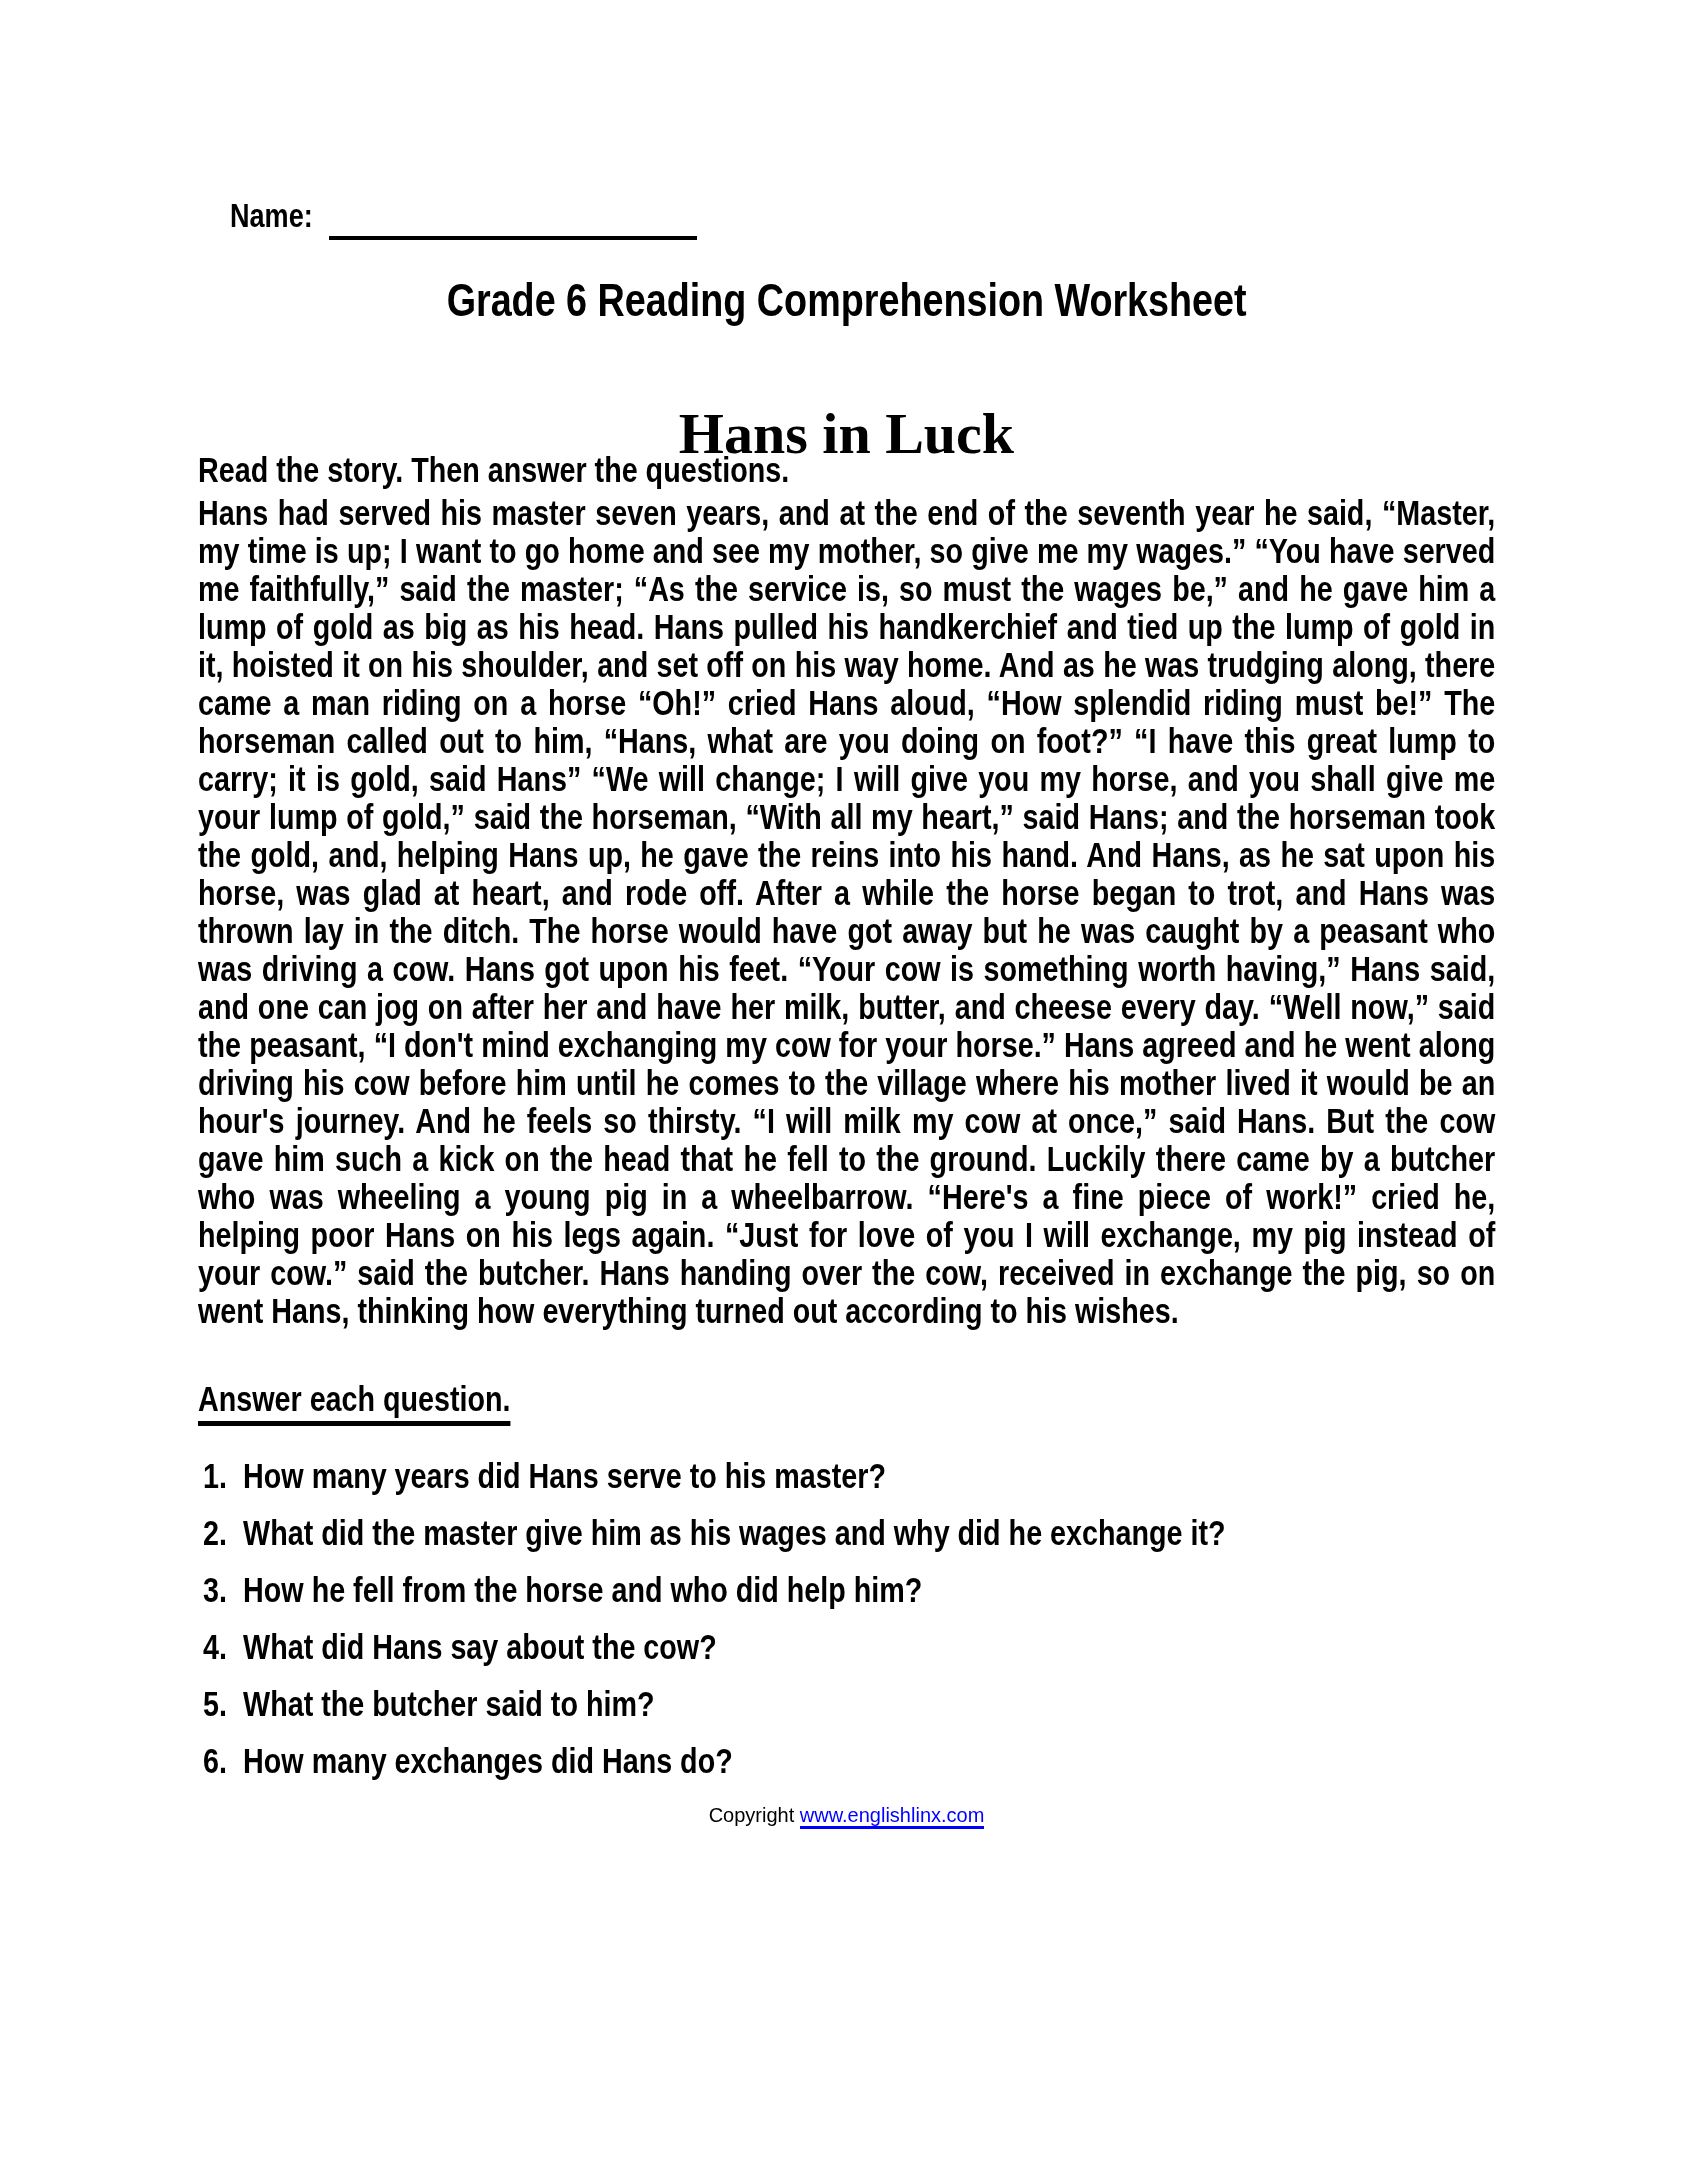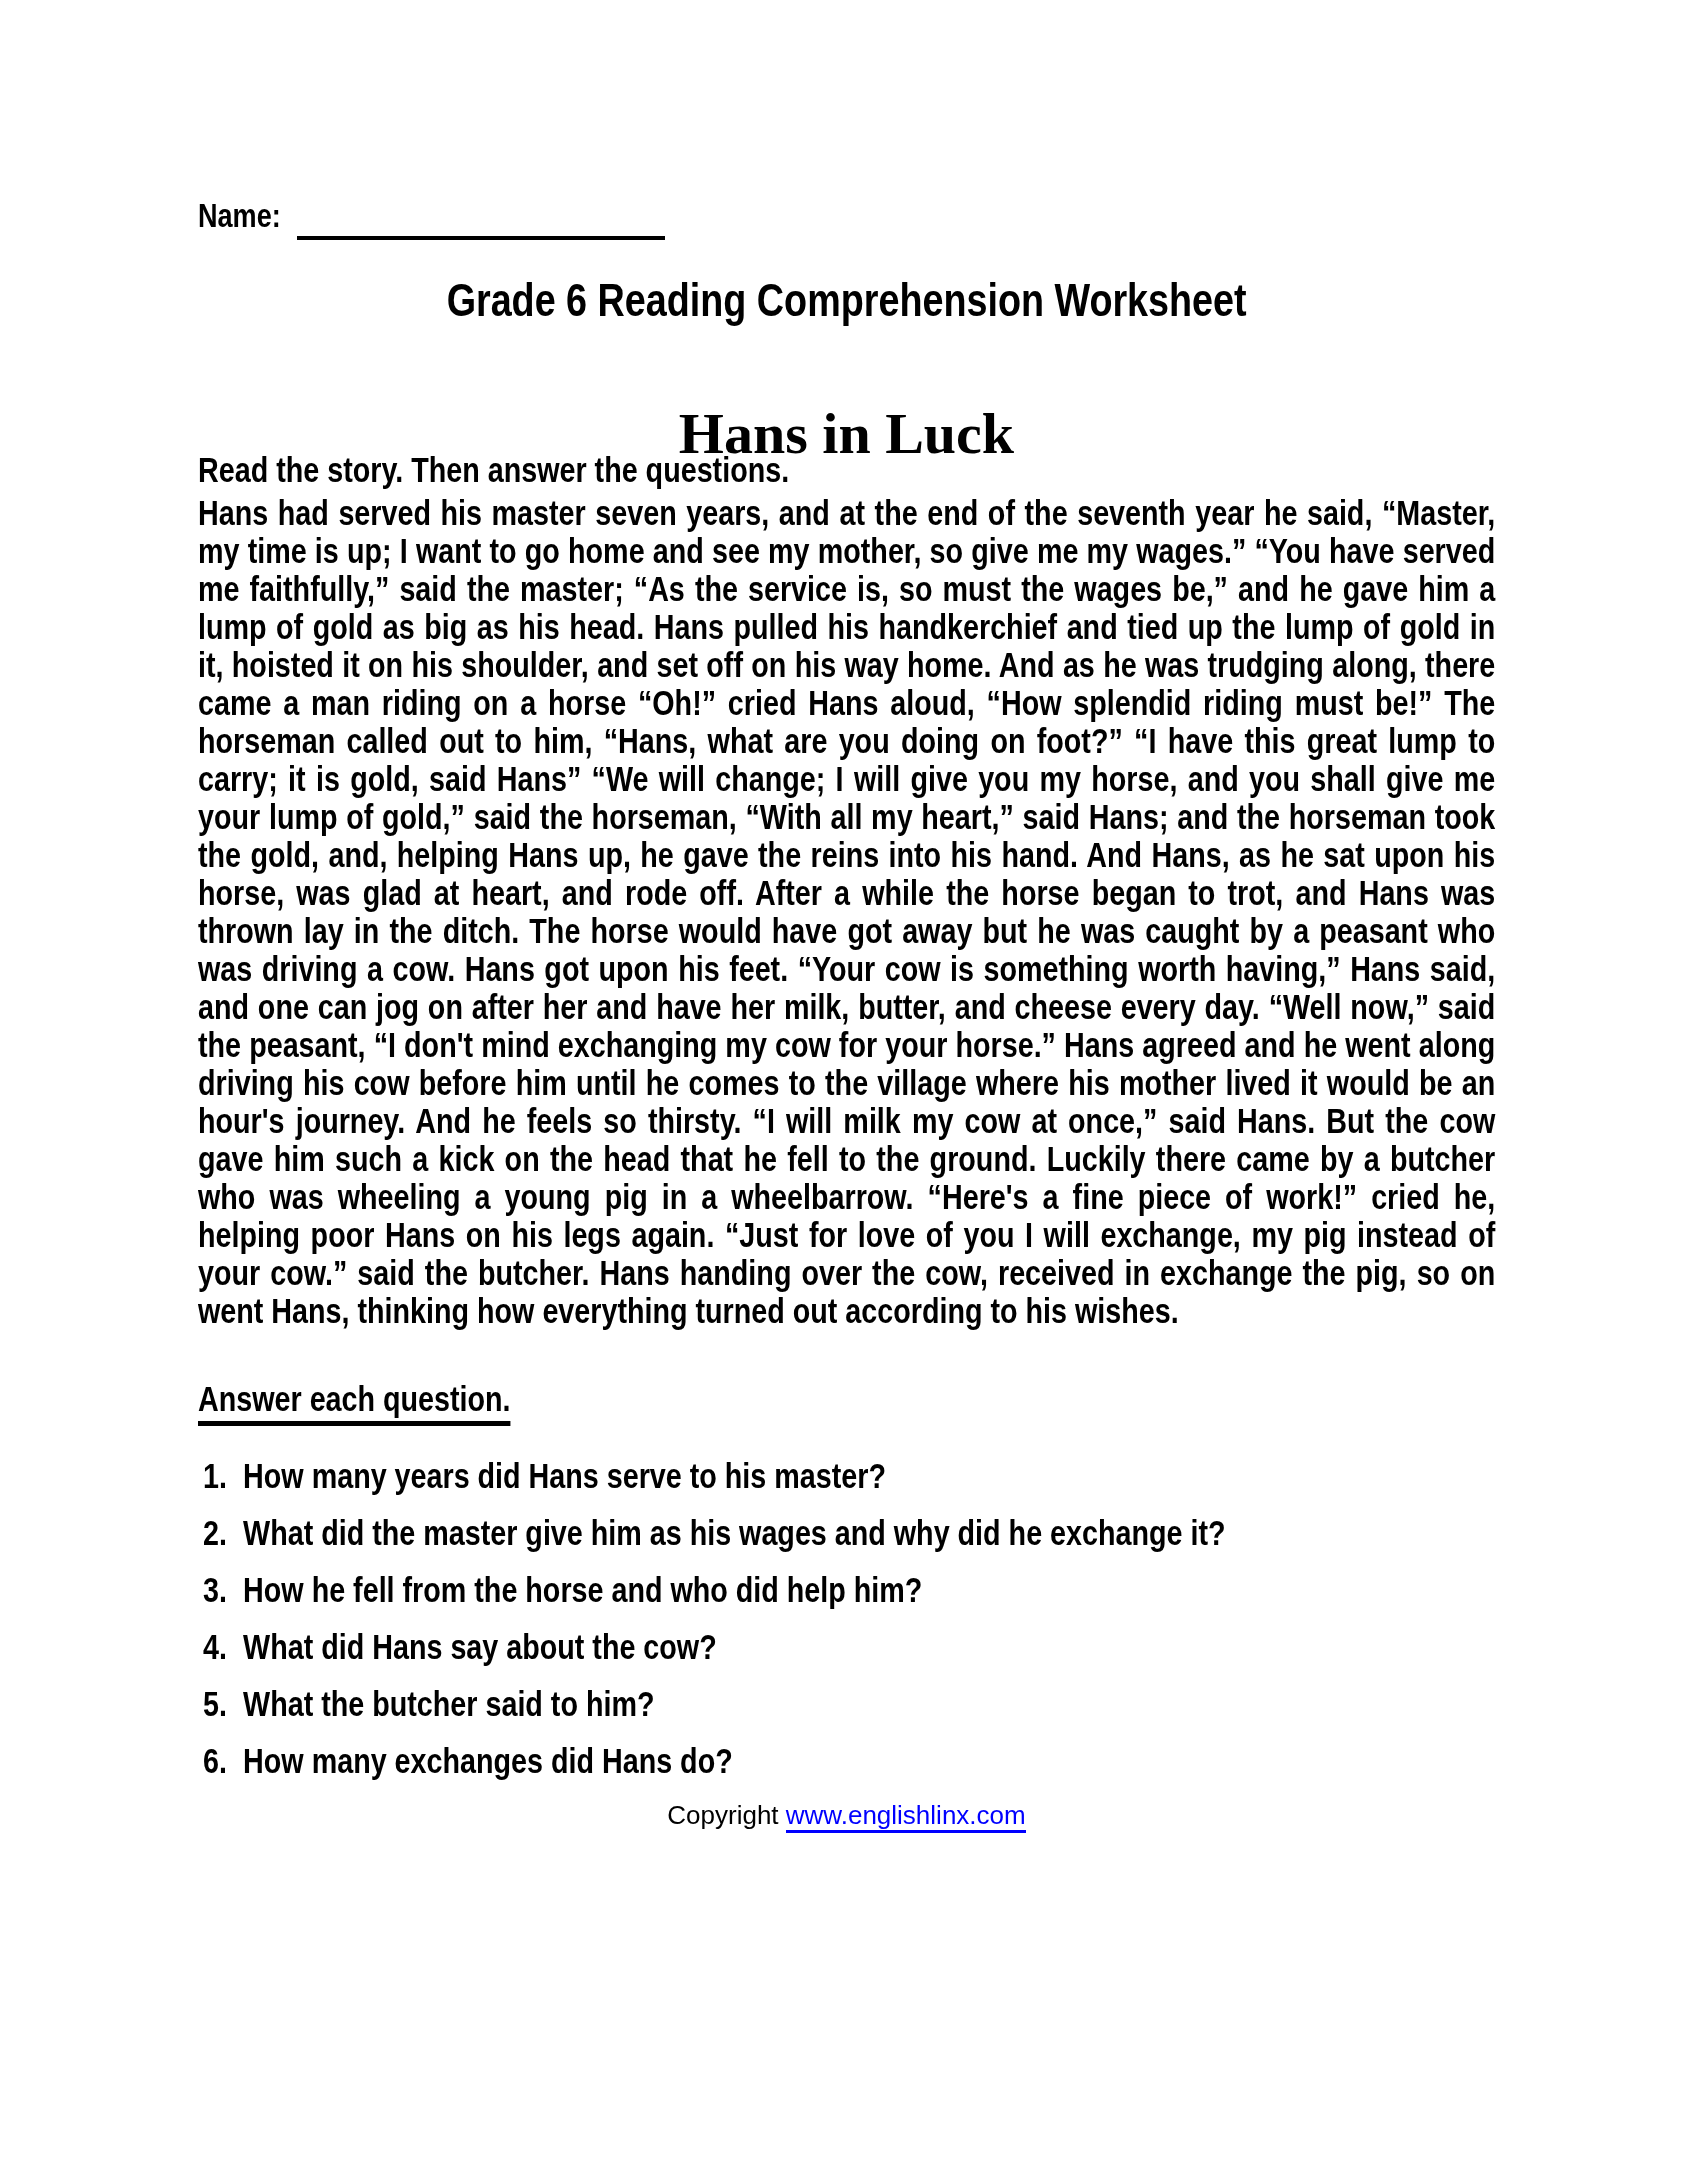--- a/index.html
+++ b/index.html
@@ -6,21 +6,21 @@
   .page{
     position:relative;
     width:1683px;height:2178px;
     background:#ffffff;
     overflow:hidden;
     font-family:"Liberation Sans",sans-serif;
     color:#000;
   }
   
   .header{position:absolute;left:198px;top:198px;width:1297px;height:46px;}
-  .field{display:flex;align-items:flex-end;}
+  .field{display:flex;align-items:flex-end;margin-left:32px;}
   .field-date{position:absolute;left:836px;top:0;}
   .label-box{display:inline-block;width:91px;overflow:visible;line-height:36px;}
   .cond-label{display:inline-block;font-weight:bold;font-size:33px;white-space:nowrap;
     transform:scaleX(0.82);transform-origin:0 100%;}
   .write-line{display:inline-block;height:36px;border-bottom:4px solid #000;margin-left:8px;}
   .name-line{width:368px;}
   .date-line{width:374px;}
   
   .title{
     position:absolute;left:198px;top:275px;width:1582px;
@@ -38,21 +38,21 @@
   .cond-text{font-weight:bold;font-size:35px;line-height:38px;}
   .instructions{margin:0 0 5px 0;}
   .story{margin:0;text-align:justify;}
   .q-heading-wrap{margin-top:50px;}
   .q-heading{display:inline-block;border-bottom:5px solid #000;padding-bottom:3px;}
   ol.questions{list-style:none;margin:31px 0 0 0;padding:0;}
   ol.questions li{display:flex;margin:0 0 19px 0;}
   .q-num{flex:0 0 55px;padding-left:6px;box-sizing:border-box;}
   .q-text{flex:1 1 auto;}
   
-  .footer{width:1297px;text-align:center;margin-top:6px;font-size:26px;line-height:32px;}
+  .footer{width:1297px;text-align:center;margin-top:6px;font-size:20px;line-height:32px;}
   .footer .link{color:#0000ff;text-decoration:none;border-bottom:3px solid #0000ff;cursor:pointer;}
 </style>
 </head>
 <body>
 
 <div class="page">
 
   <div class="header">
     <div class="field field-name">
       <span class="label-box"><span class="cond-label">Name:</span></span>

